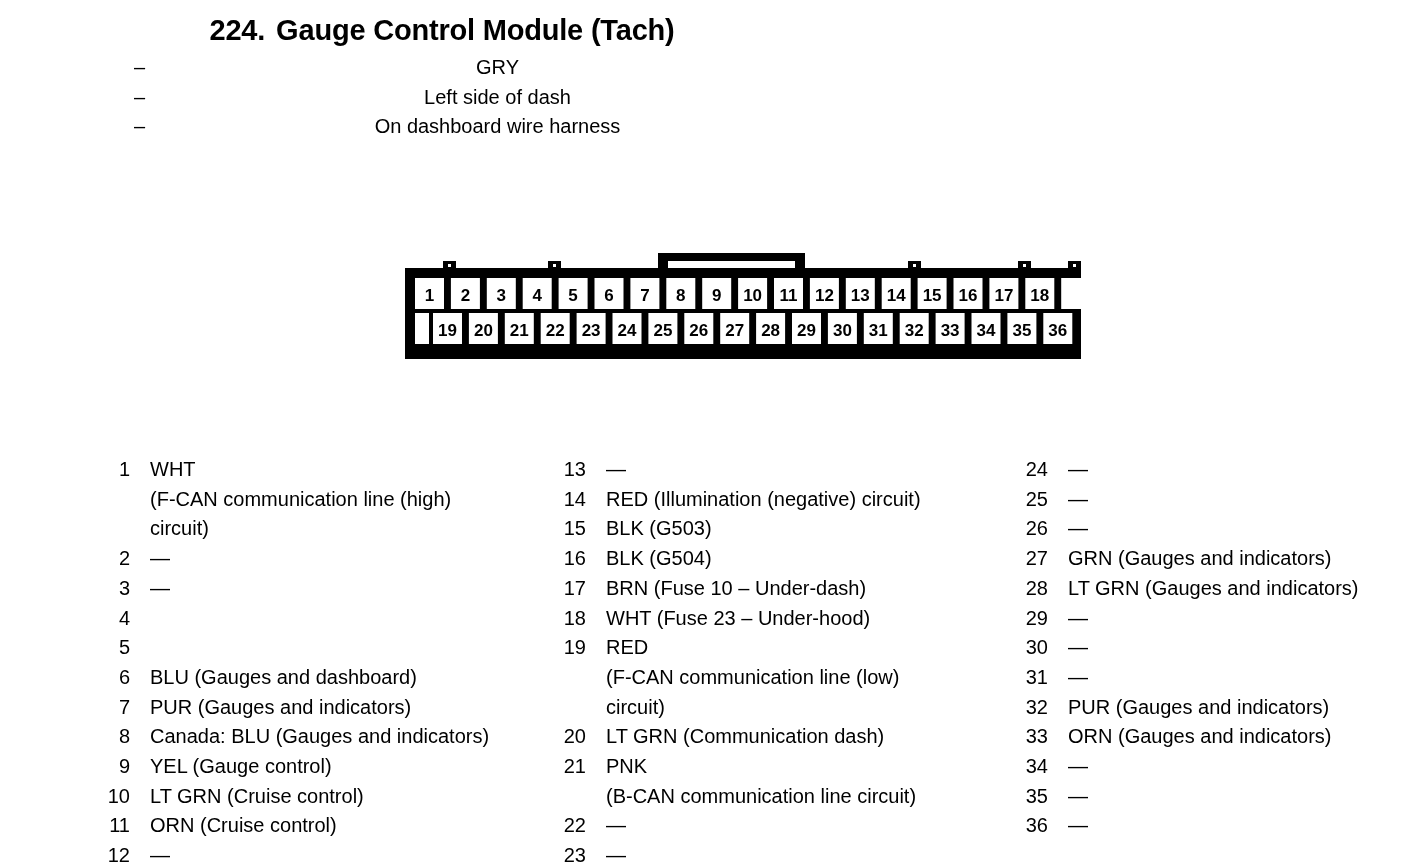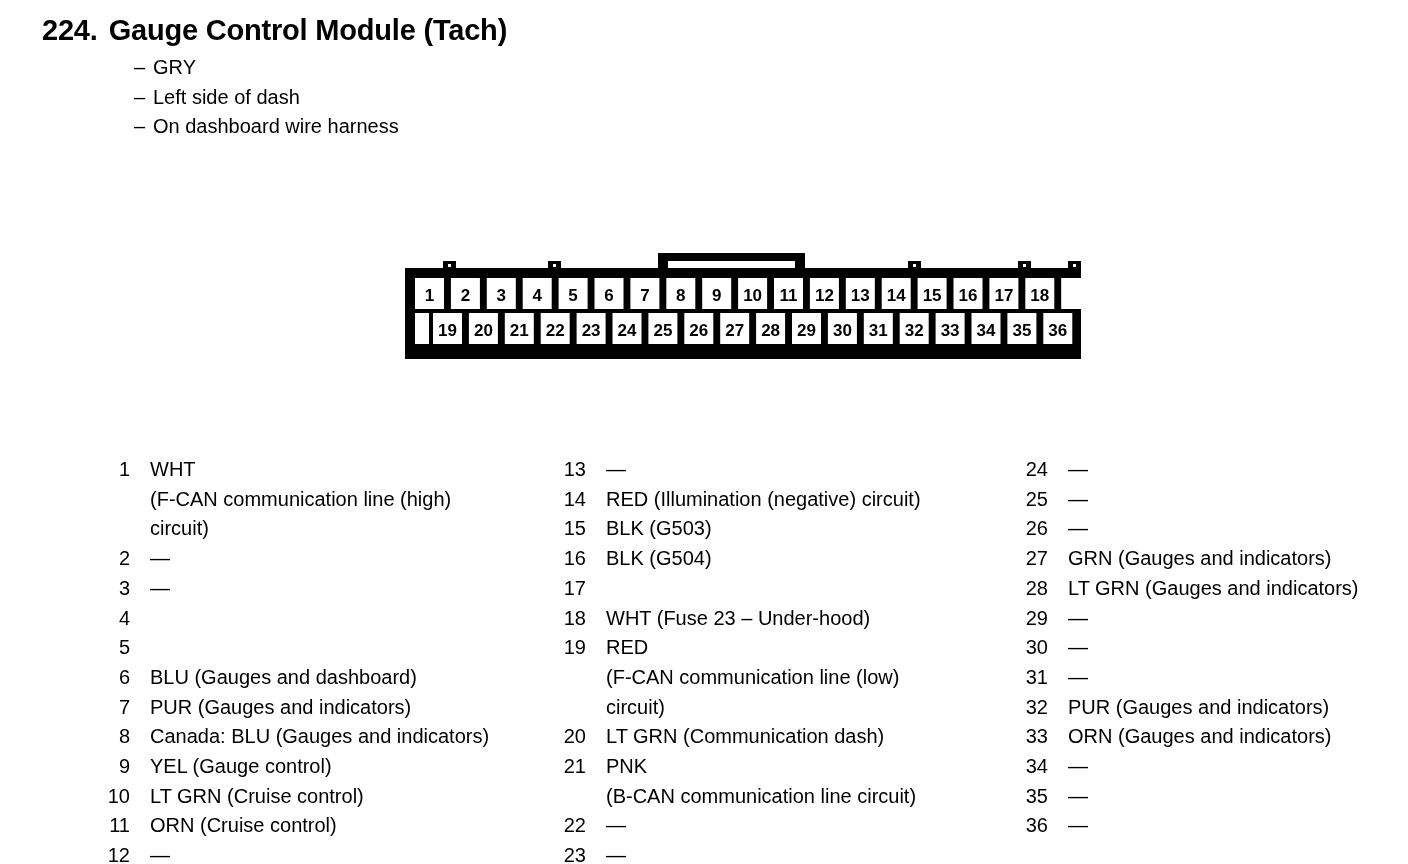--- a/index.html
+++ b/index.html
@@ -16,20 +16,21 @@
     color: #000000;
     overflow: hidden;
   }
 
   
   #header-block {
     position: absolute;
     left: 42px;
     top: 12px;
     width: 800px;
+    text-align: center;
   }
   #page-title {
     font-size: 29px;
     font-weight: bold;
     letter-spacing: -0.2px;
     line-height: 36px;
     white-space: nowrap;
   }
   #title-number { margin-right: 11px; }
   #subtitle-list {
@@ -271,20 +272,21 @@
     <div class="pin-row">
       <span class="pin-num">15</span>
       <span class="pin-desc">BLK (G503)</span>
     </div>
     <div class="pin-row">
       <span class="pin-num">16</span>
       <span class="pin-desc">BLK (G504)</span>
     </div>
     <div class="pin-row">
       <span class="pin-num">17</span>
+      <span class="pin-desc">BRN (Fuse 10 – Under-dash)</span>
     </div>
     <div class="pin-row">
       <span class="pin-num">18</span>
       <span class="pin-desc">WHT (Fuse 23 – Under-hood)</span>
     </div>
     <div class="pin-row">
       <span class="pin-num">19</span>
       <span class="pin-desc">RED<span class="cont">(F-CAN communication line (low)</span><span class="cont">circuit)</span></span>
     </div>
     <div class="pin-row">

